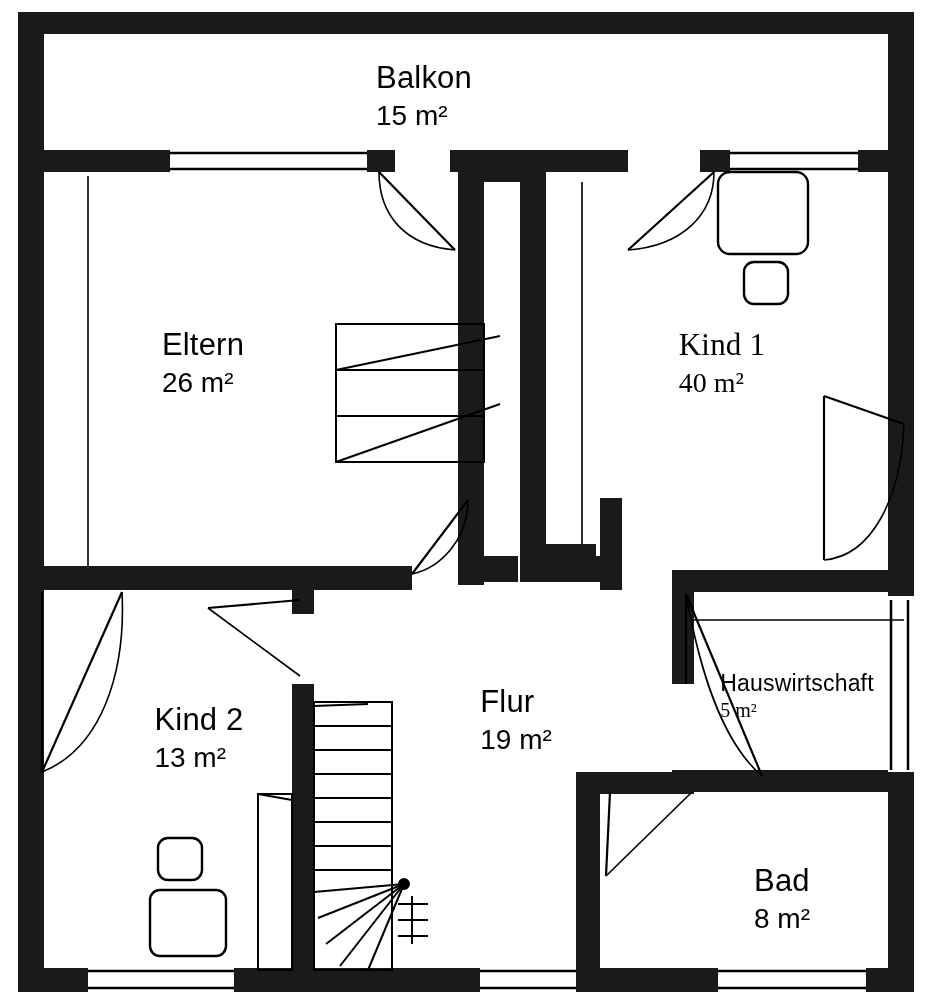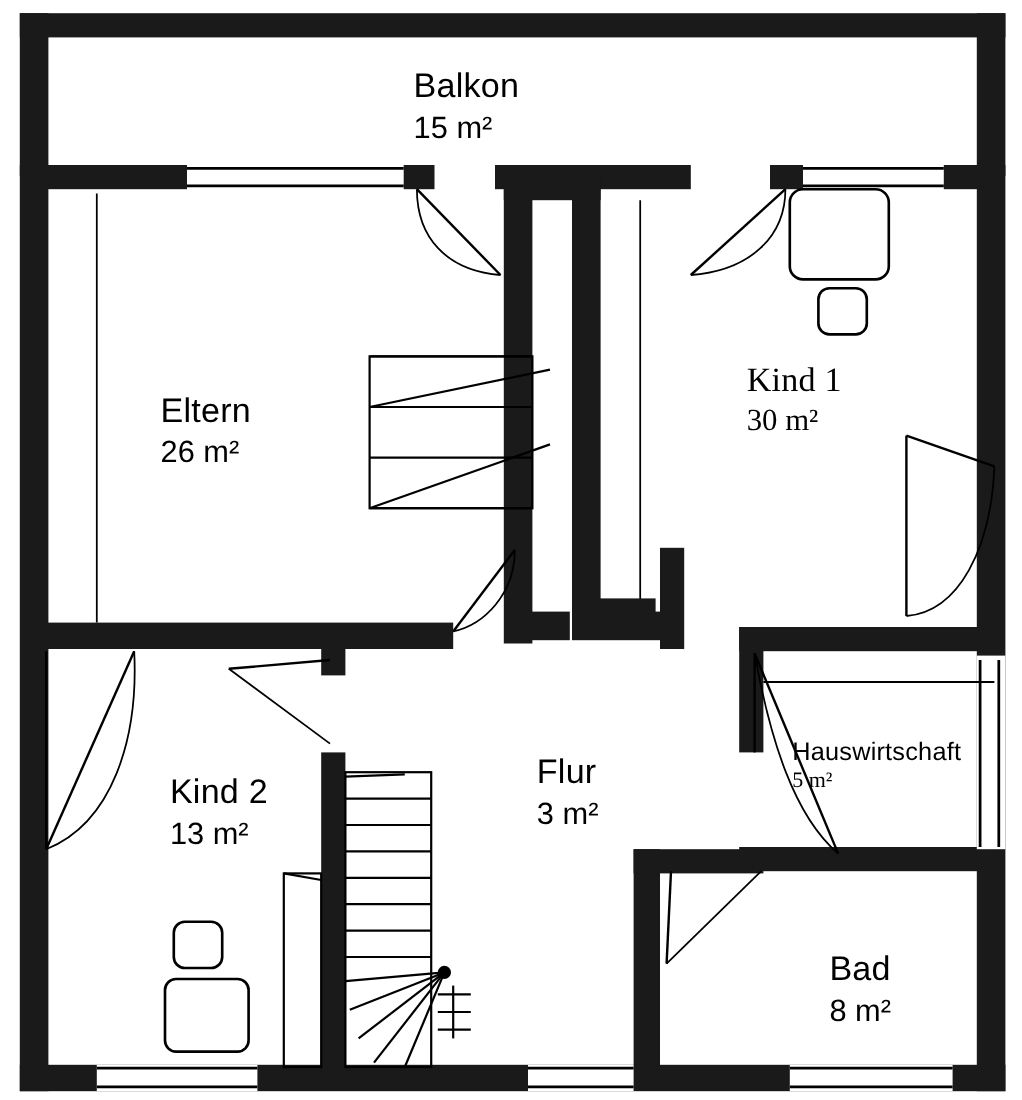--- a/index.html
+++ b/index.html
@@ -219,38 +219,38 @@
 
       <line x1="694" y1="620" x2="904" y2="620" stroke-width="1.6"></line>
     </g>
   </svg>
 
   <div class="room-label" style="left:424px; top:96px;">
     <span class="name">Balkon</span>
     <span class="area">15 m²</span>
   </div>
 
-  <div class="room-label" style="left:187px; top:363px;margin-top:28px;">
+  <div class="room-label" style="left:203px; top:363px;">
     <span class="name">Eltern</span>
     <span class="area">26 m²</span>
   </div>
 
   <div class="room-label" style="left:722px; top:363px;font-family:Liberation Serif, serif;">
     <span class="name">Kind 1</span>
-    <span class="area">30 m²</span>
+    <span class="area">40 m²</span>
   </div>
 
   <div class="room-label" style="left:199px; top:738px;">
     <span class="name">Kind 2</span>
     <span class="area">13 m²</span>
   </div>
 
   <div class="room-label" style="left:516px; top:720px;">
     <span class="name">Flur</span>
-    <span class="area">3 m²</span>
+    <span class="area">19 m²</span>
   </div>
 
   <div class="room-label small" style="left:797px; top:696px;">
     <span class="name">Hauswirtschaft</span>
     <span class="area">5 m²</span>
   </div>
 
   <div class="room-label" style="left:782px; top:899px;">
     <span class="name">Bad</span>
     <span class="area">8 m²</span>

